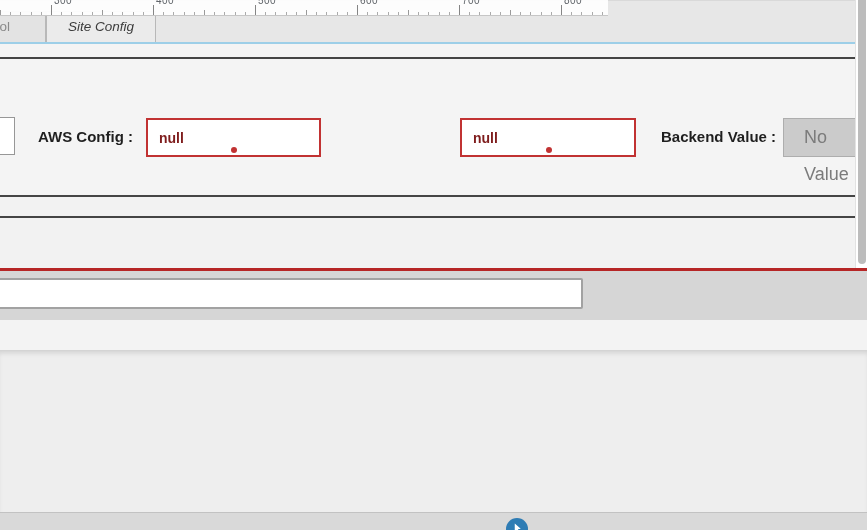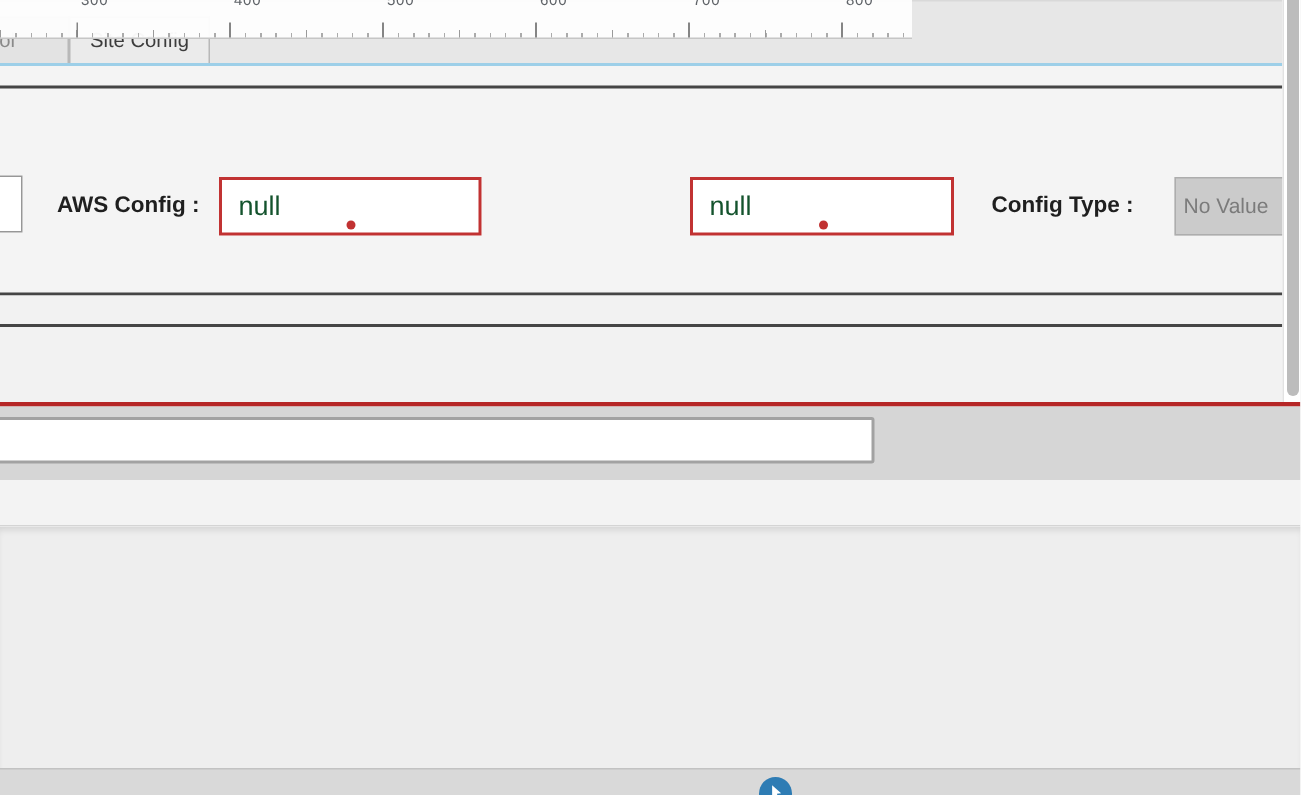--- a/index.html
+++ b/index.html
@@ -9,45 +9,45 @@
 
   
   .upper-pane{position:absolute;left:0;top:0;width:855px;height:271px;overflow:hidden;background:#f2f2f2;}
 
   
   .tabbar{position:absolute;left:0;top:0;width:855px;height:42px;background:#e7e7e7;border-top:1px solid #d9d9d9;}
   .tab-underline{position:absolute;left:0;top:42px;width:855px;height:2px;background:#9dcfe8;}
   .tab{position:absolute;top:11px;height:31px;line-height:30px;text-align:center;font-size:13.5px;
        border:1px solid #b8b8b8;border-bottom:none;cursor:pointer;}
   .tab-inactive{left:-60px;width:106px;background:#e3e3e3;color:#8a8a8a;border-left:none;}
-  .tab-active{left:46px;width:94px;background:#ebebeb;color:#3c3c3c;}
+  .tab-active{left:46px;width:110px;background:#ebebeb;color:#3c3c3c;font-style:italic;}
 
   
-  .ruler{position:absolute;left:0;top:0;width:608px;height:26px;
+  .ruler{position:absolute;left:0;top:0;width:608px;height:16px;
     background-color:rgba(253,253,253,0.97);
     background-image:
       repeating-linear-gradient(to right,#858585 0 1px,transparent 1px 102px),
       repeating-linear-gradient(to right,#9a9a9a 0 1px,transparent 1px 51px),
       repeating-linear-gradient(to right,#ababab 0 1px,transparent 1px 10.2px);
     background-size:100% 10px,100% 5px,100% 3px;
     background-position:51px bottom,0 bottom,0 bottom;
     background-repeat:no-repeat;
     border-bottom:1px solid #c6c6c6;}
   .ruler-num{position:absolute;top:-5px;font-size:10px;color:#5f6368;letter-spacing:0.5px;}
 
   
   .sectionA{position:absolute;left:0;top:44px;width:855px;height:151px;background:#f4f4f4;}
   .hline-dark{position:absolute;left:0;width:855px;height:2px;background:#454545;}
   .field-label{position:absolute;top:117px;height:39px;line-height:39px;font-weight:bold;font-size:15px;color:#1f1f1f;white-space:nowrap;}
   .err-input{position:absolute;top:118px;height:39px;background:#ffffff;border:2px solid #c13232;
-             font-family:"Liberation Sans",sans-serif;font-size:18px;color:#14532d;padding:0 0 0 11px;outline:none;}
+             font-family:"Liberation Sans",sans-serif;font-size:14px;color:#7f1d1d;padding:0 0 0 11px;outline:none;font-weight:bold;}
   .err-dot{position:absolute;width:6px;height:6px;border-radius:50%;background:#c13232;top:147px;}
   .clipped-input{position:absolute;left:-11px;top:117px;width:26px;height:38px;background:#ffffff;border:1px solid #979797;}
   .gray-select{position:absolute;left:783px;top:118px;width:76px;height:39px;background:#cbcbcb;border:1px solid #adadad;
-               color:#7b7b7b;font-size:14px;line-height:37px;padding-left:5px;cursor:pointer;}
+               color:#7b7b7b;font-size:18px;line-height:37px;padding-left:20px;cursor:pointer;}
 
   
   .strip-b{position:absolute;left:0;top:197px;width:855px;height:19px;background:#f2f2f2;}
 
   
   .red-divider{position:absolute;left:0;top:268px;width:867px;height:3px;background:#b62626;}
 
   
   .toolbar-band{position:absolute;left:0;top:271px;width:867px;height:49px;background:#d6d6d6;}
   .toolbar-input{position:absolute;left:-10px;top:278px;width:593px;height:31px;background:#ffffff;
@@ -99,21 +99,21 @@
 
     <div class="clipped-input"></div>
 
     <span class="field-label" style="left:38px">AWS Config :</span>
     <input class="err-input" style="left: 146px; width: 175px;" value="null">
     <div class="err-dot" style="left:231px"></div>
 
     <input class="err-input" style="left: 460px; width: 176px;" value="null">
     <div class="err-dot" style="left:546px"></div>
 
-    <span class="field-label" style="left:661px">Config Type :</span>
+    <span class="field-label" style="left:661px">Backend Value :</span>
     <div class="gray-select">
       <span>No Value</span>
     </div>
 
     <div class="hline-dark" style="top:195px"></div>
     <div class="strip-b"></div>
     <div class="hline-dark" style="top:216px"></div>
   </div>
 
   <div class="scrollbar-track">

